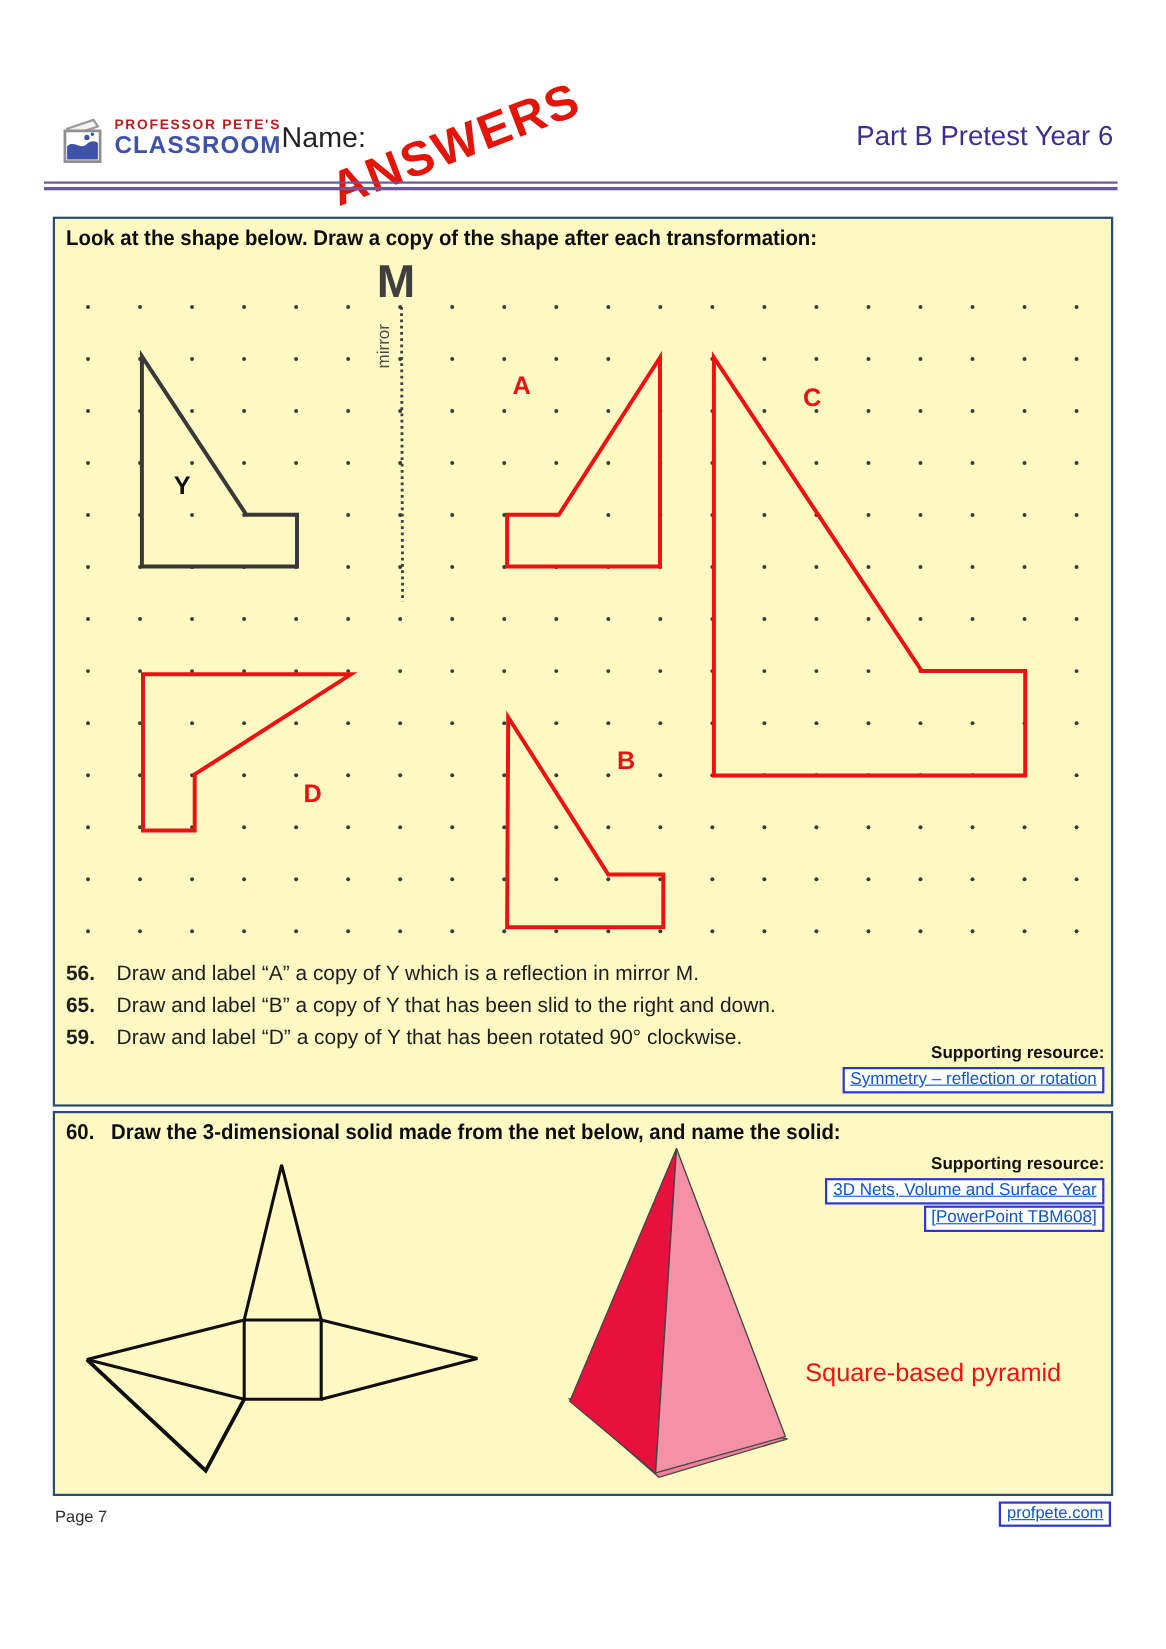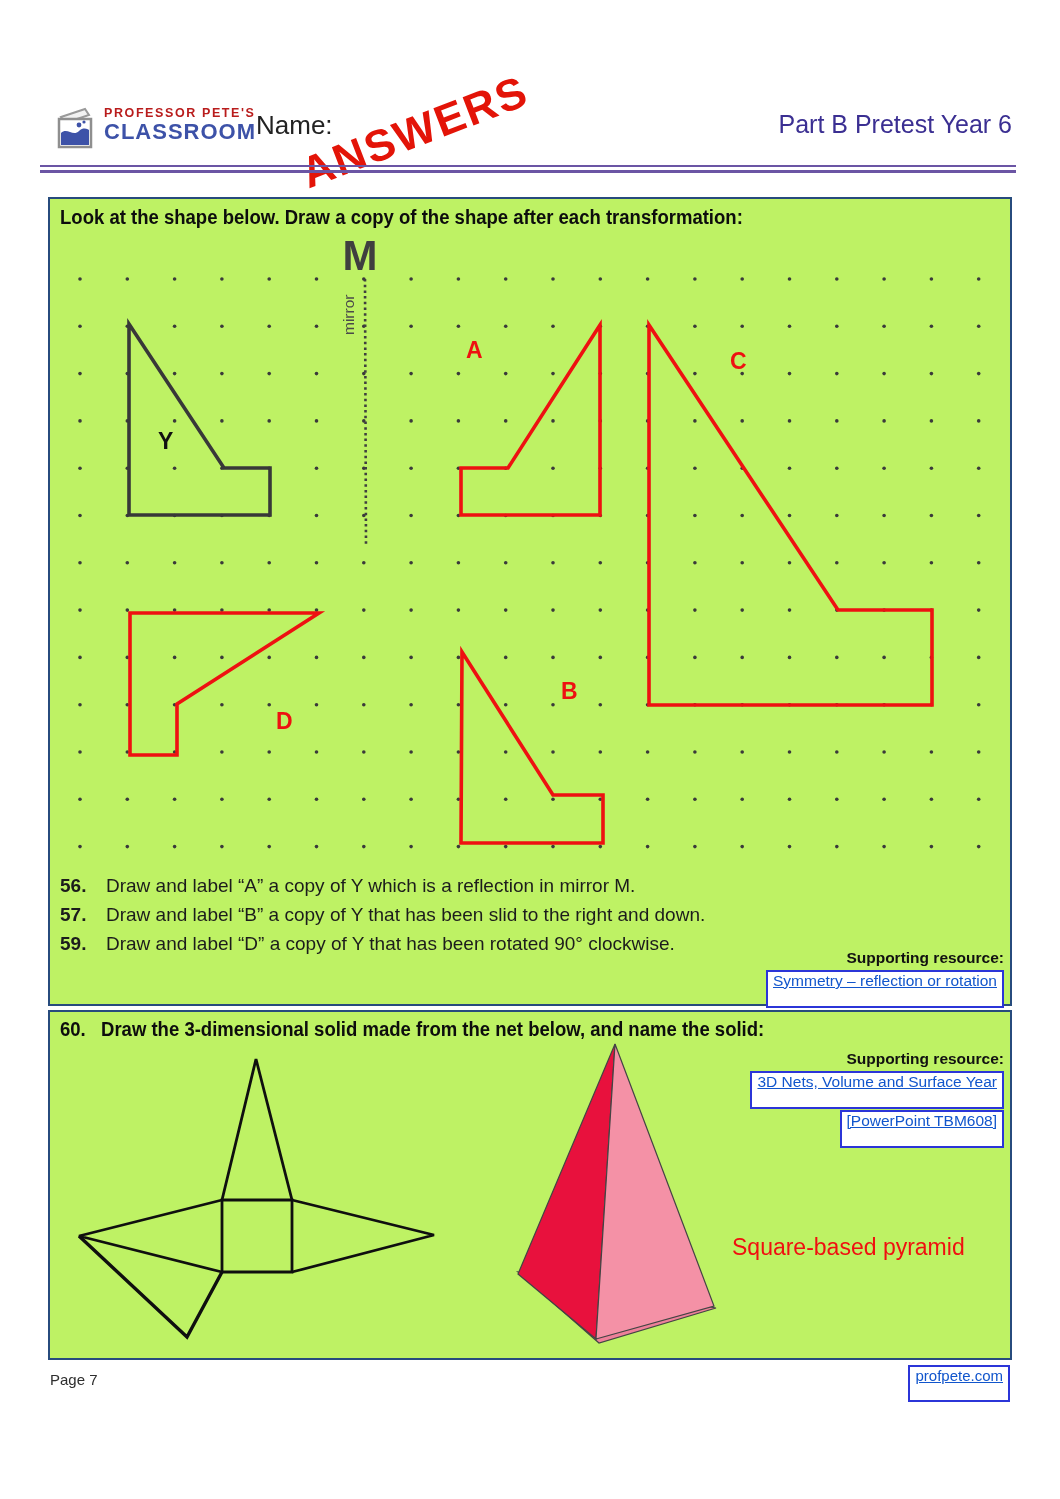--- a/index.html
+++ b/index.html
@@ -10,32 +10,32 @@
   
   .brand-top{font-size:12.5px;letter-spacing:1.6px;color:#b91c1c;font-weight:bold;}
   .brand-bottom{font-size:22px;letter-spacing:1px;color:#3d52a8;font-weight:bold;margin-top:-1px;text-align:right;}
   .name-label{font-size:26px;color:#222;}
   .doc-title{font-size:25px;color:#3b2f92;}
   .stamp{font-size:44px;font-weight:800;color:#e31408;letter-spacing:2px;
          transform:rotate(-21deg);transform-origin:left bottom;white-space:nowrap;}
   .hrule{left:40px;top:165px;width:976px;height:3px;border-top:2px solid #6b55a4;border-bottom:3px solid #6b55a4;}
 
   
-  .qbox{border:2.5px solid #274b7d;background:#bef264;}
+  .qbox{border:2.5px solid #274b7d;background:#fef9c3;}
   .intro{font-size:19.5px;font-weight:bold;color:#0d0d0d;white-space:nowrap;
          transform:scaleX(0.95);transform-origin:left top;}
 
   
   .qrow{display:flex;align-items:baseline;font-size:19px;line-height:29px;}
   .qnum{font-weight:bold;width:46px;flex:none;}
   .qtext{white-space:nowrap;text-align:center;}
 
   .res-label{font-size:15.5px;font-weight:bold;color:#111;}
   .res-link{display:inline-block;border:2px solid #2b35d8;color:#1155cc;text-decoration:underline;
-            padding:0px 5px 16px 5px;font-size:15.5px;background:#fff;white-space:nowrap;cursor:pointer;}
+            padding:0px 5px 2px 5px;font-size:15.5px;background:#fff;white-space:nowrap;cursor:pointer;}
 
   .answer-red{font-size:23px;color:#f01010;}
   .footer-page{font-size:15px;color:#2e2e2e;}
 
   svg{display:block;}
   svg text{font-family:"Liberation Sans",sans-serif;}
   .shape-red{fill:none;stroke:#ee1111;stroke-width:3.6;stroke-linejoin:miter;}
   .shape-dark{fill:none;stroke:#383838;stroke-width:3.6;stroke-linejoin:miter;}
   .lbl-red{font-size:23px;font-weight:bold;fill:#ee1111;}
   .lbl-dark{font-size:23px;font-weight:bold;fill:#111;}
@@ -357,21 +357,21 @@
       <polygon class="shape-red" points="128,611 317,611 175,702 175,753 128,753"></polygon>
       <text x="274" y="727" class="lbl-red">D</text>
     </svg>
 
     <div class="abs" style="left:10px;top:672px;width:720px;">
       <div class="qrow">
         <span class="qnum">56.</span>
         <span class="qtext">Draw and label “A” a copy of Y which is a reflection in mirror M.</span>
       </div>
       <div class="qrow">
-        <span class="qnum">57.</span>
+        <span class="qnum">65.</span>
         <span class="qtext">Draw and label “B” a copy of Y that has been slid to the right and down.</span>
       </div>
       <div class="qrow">
         <span class="qnum">59.</span>
         <span class="qtext">Draw and label “D” a copy of Y that has been rotated 90° clockwise.</span>
       </div>
     </div>
 
     <div class="abs" style="right:6px;top:750px;text-align:right;">
       <div class="res-label">Supporting resource:</div>

